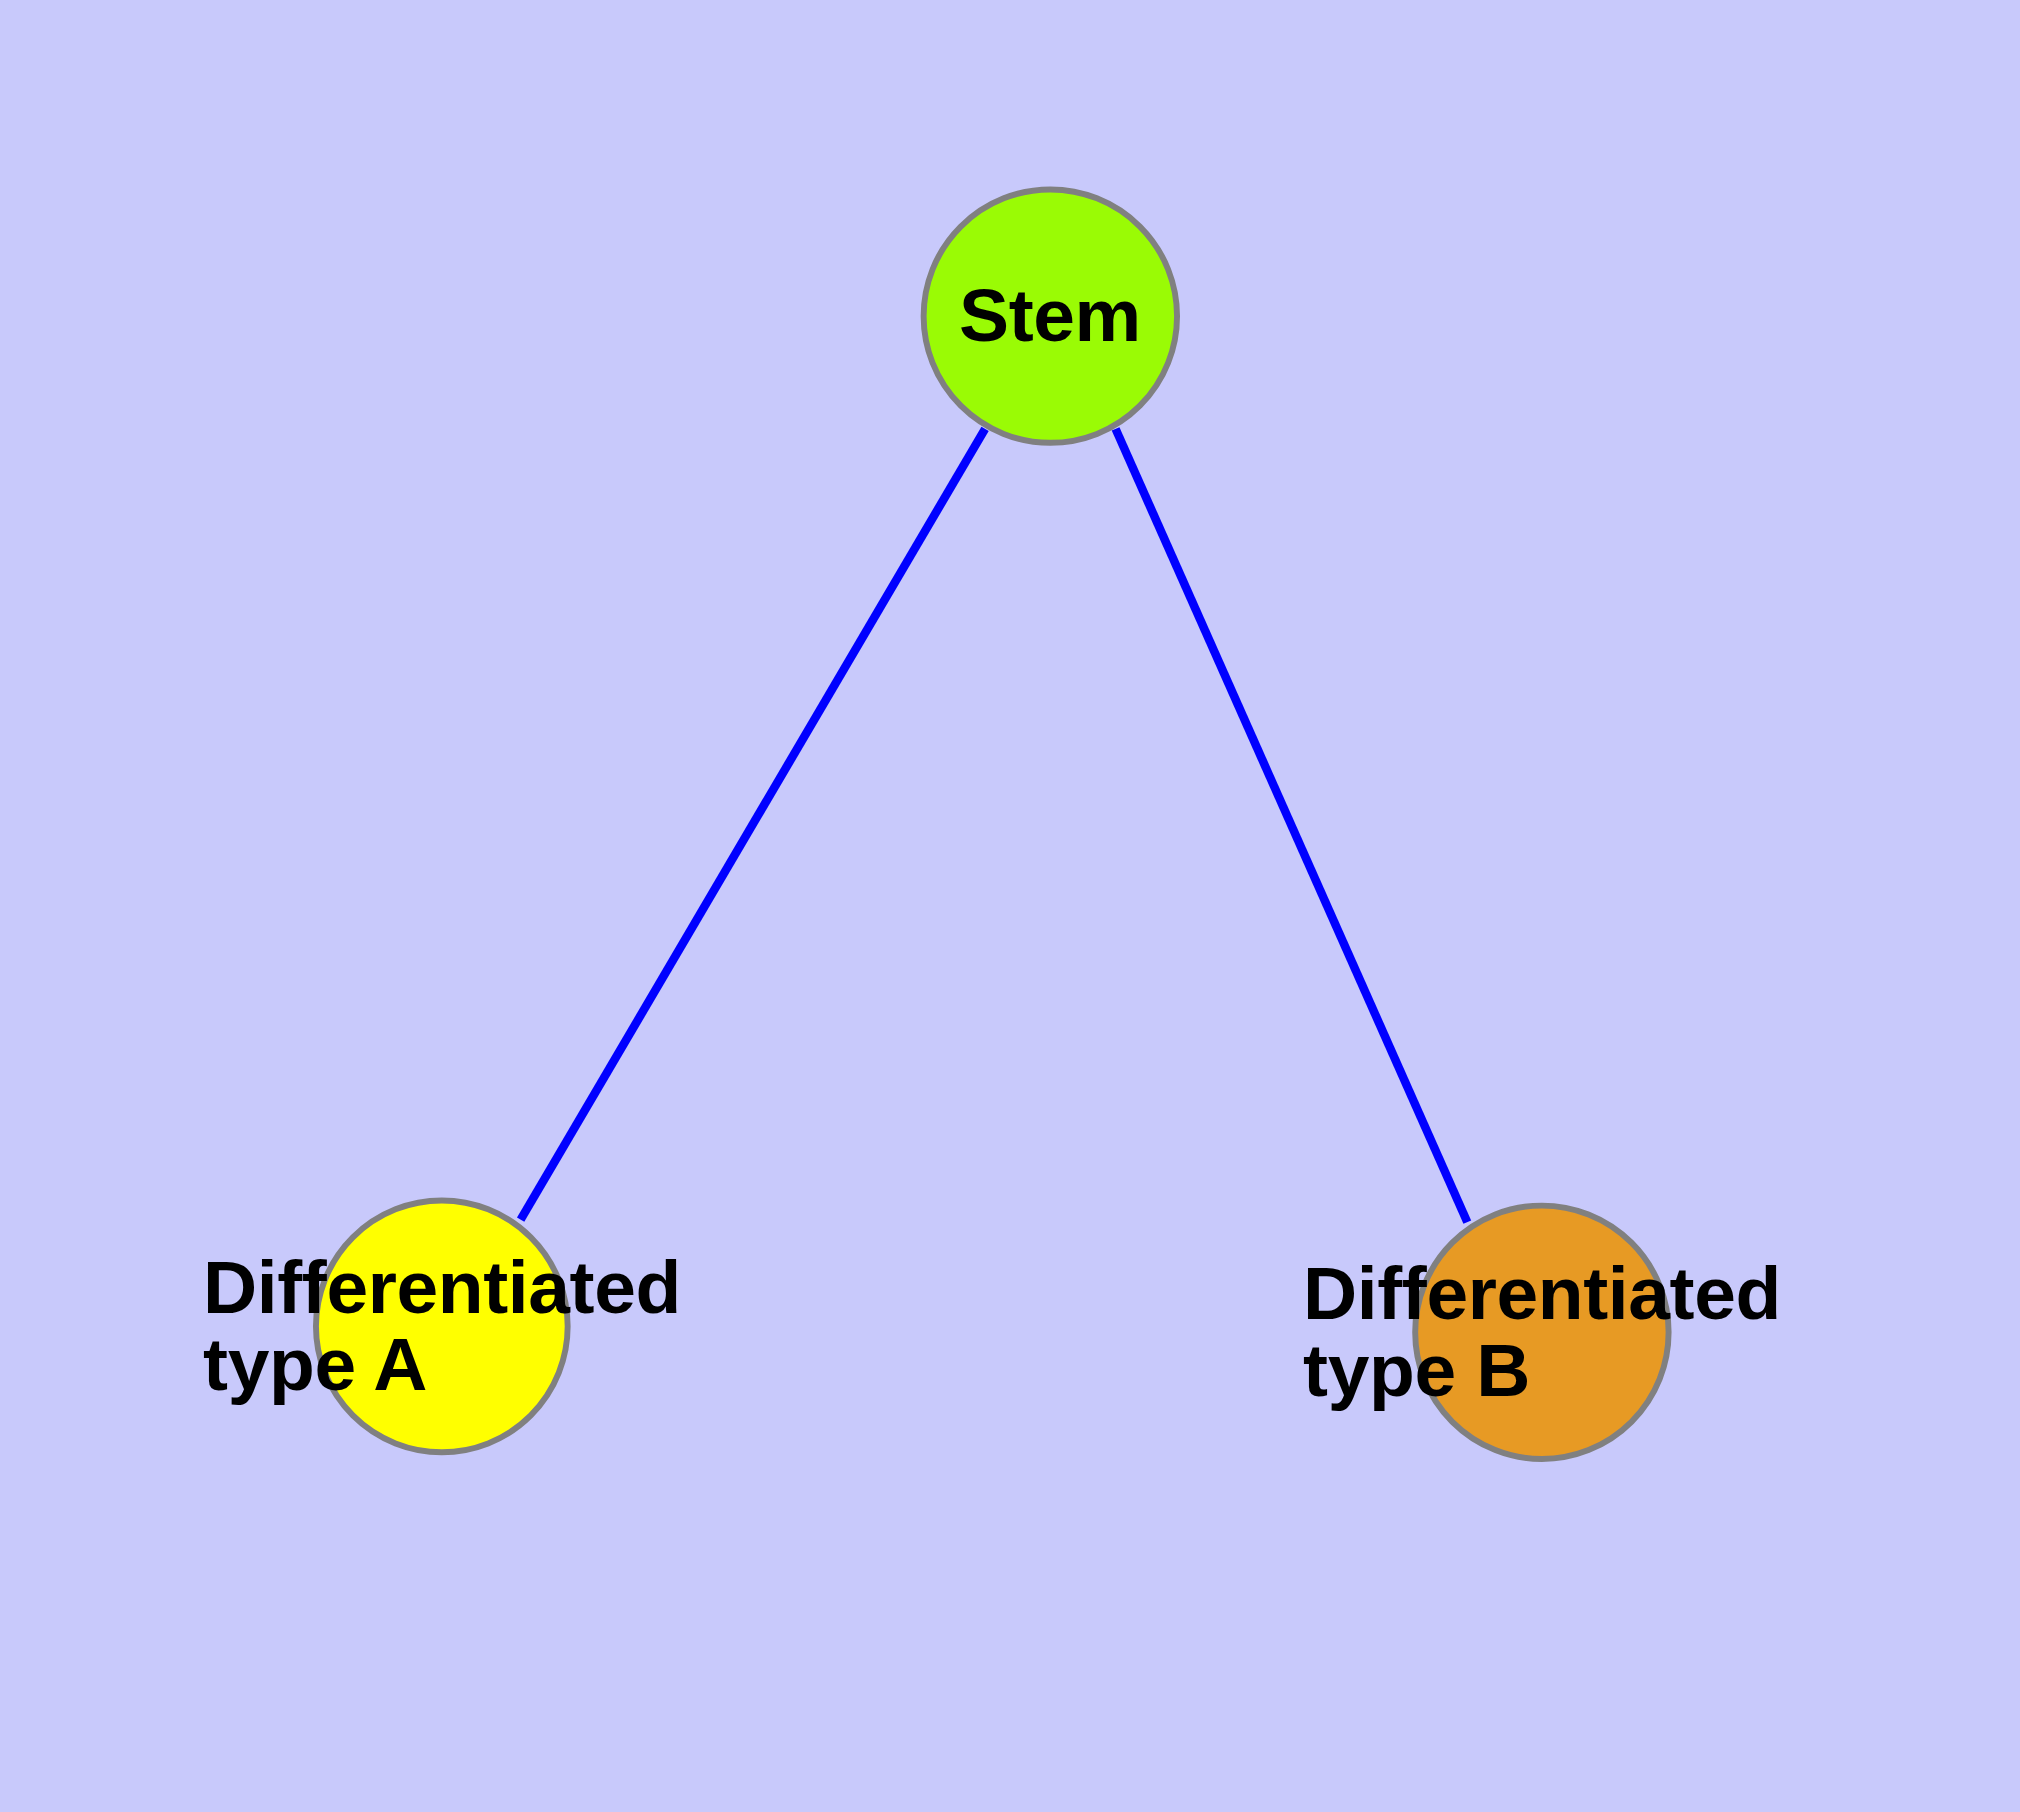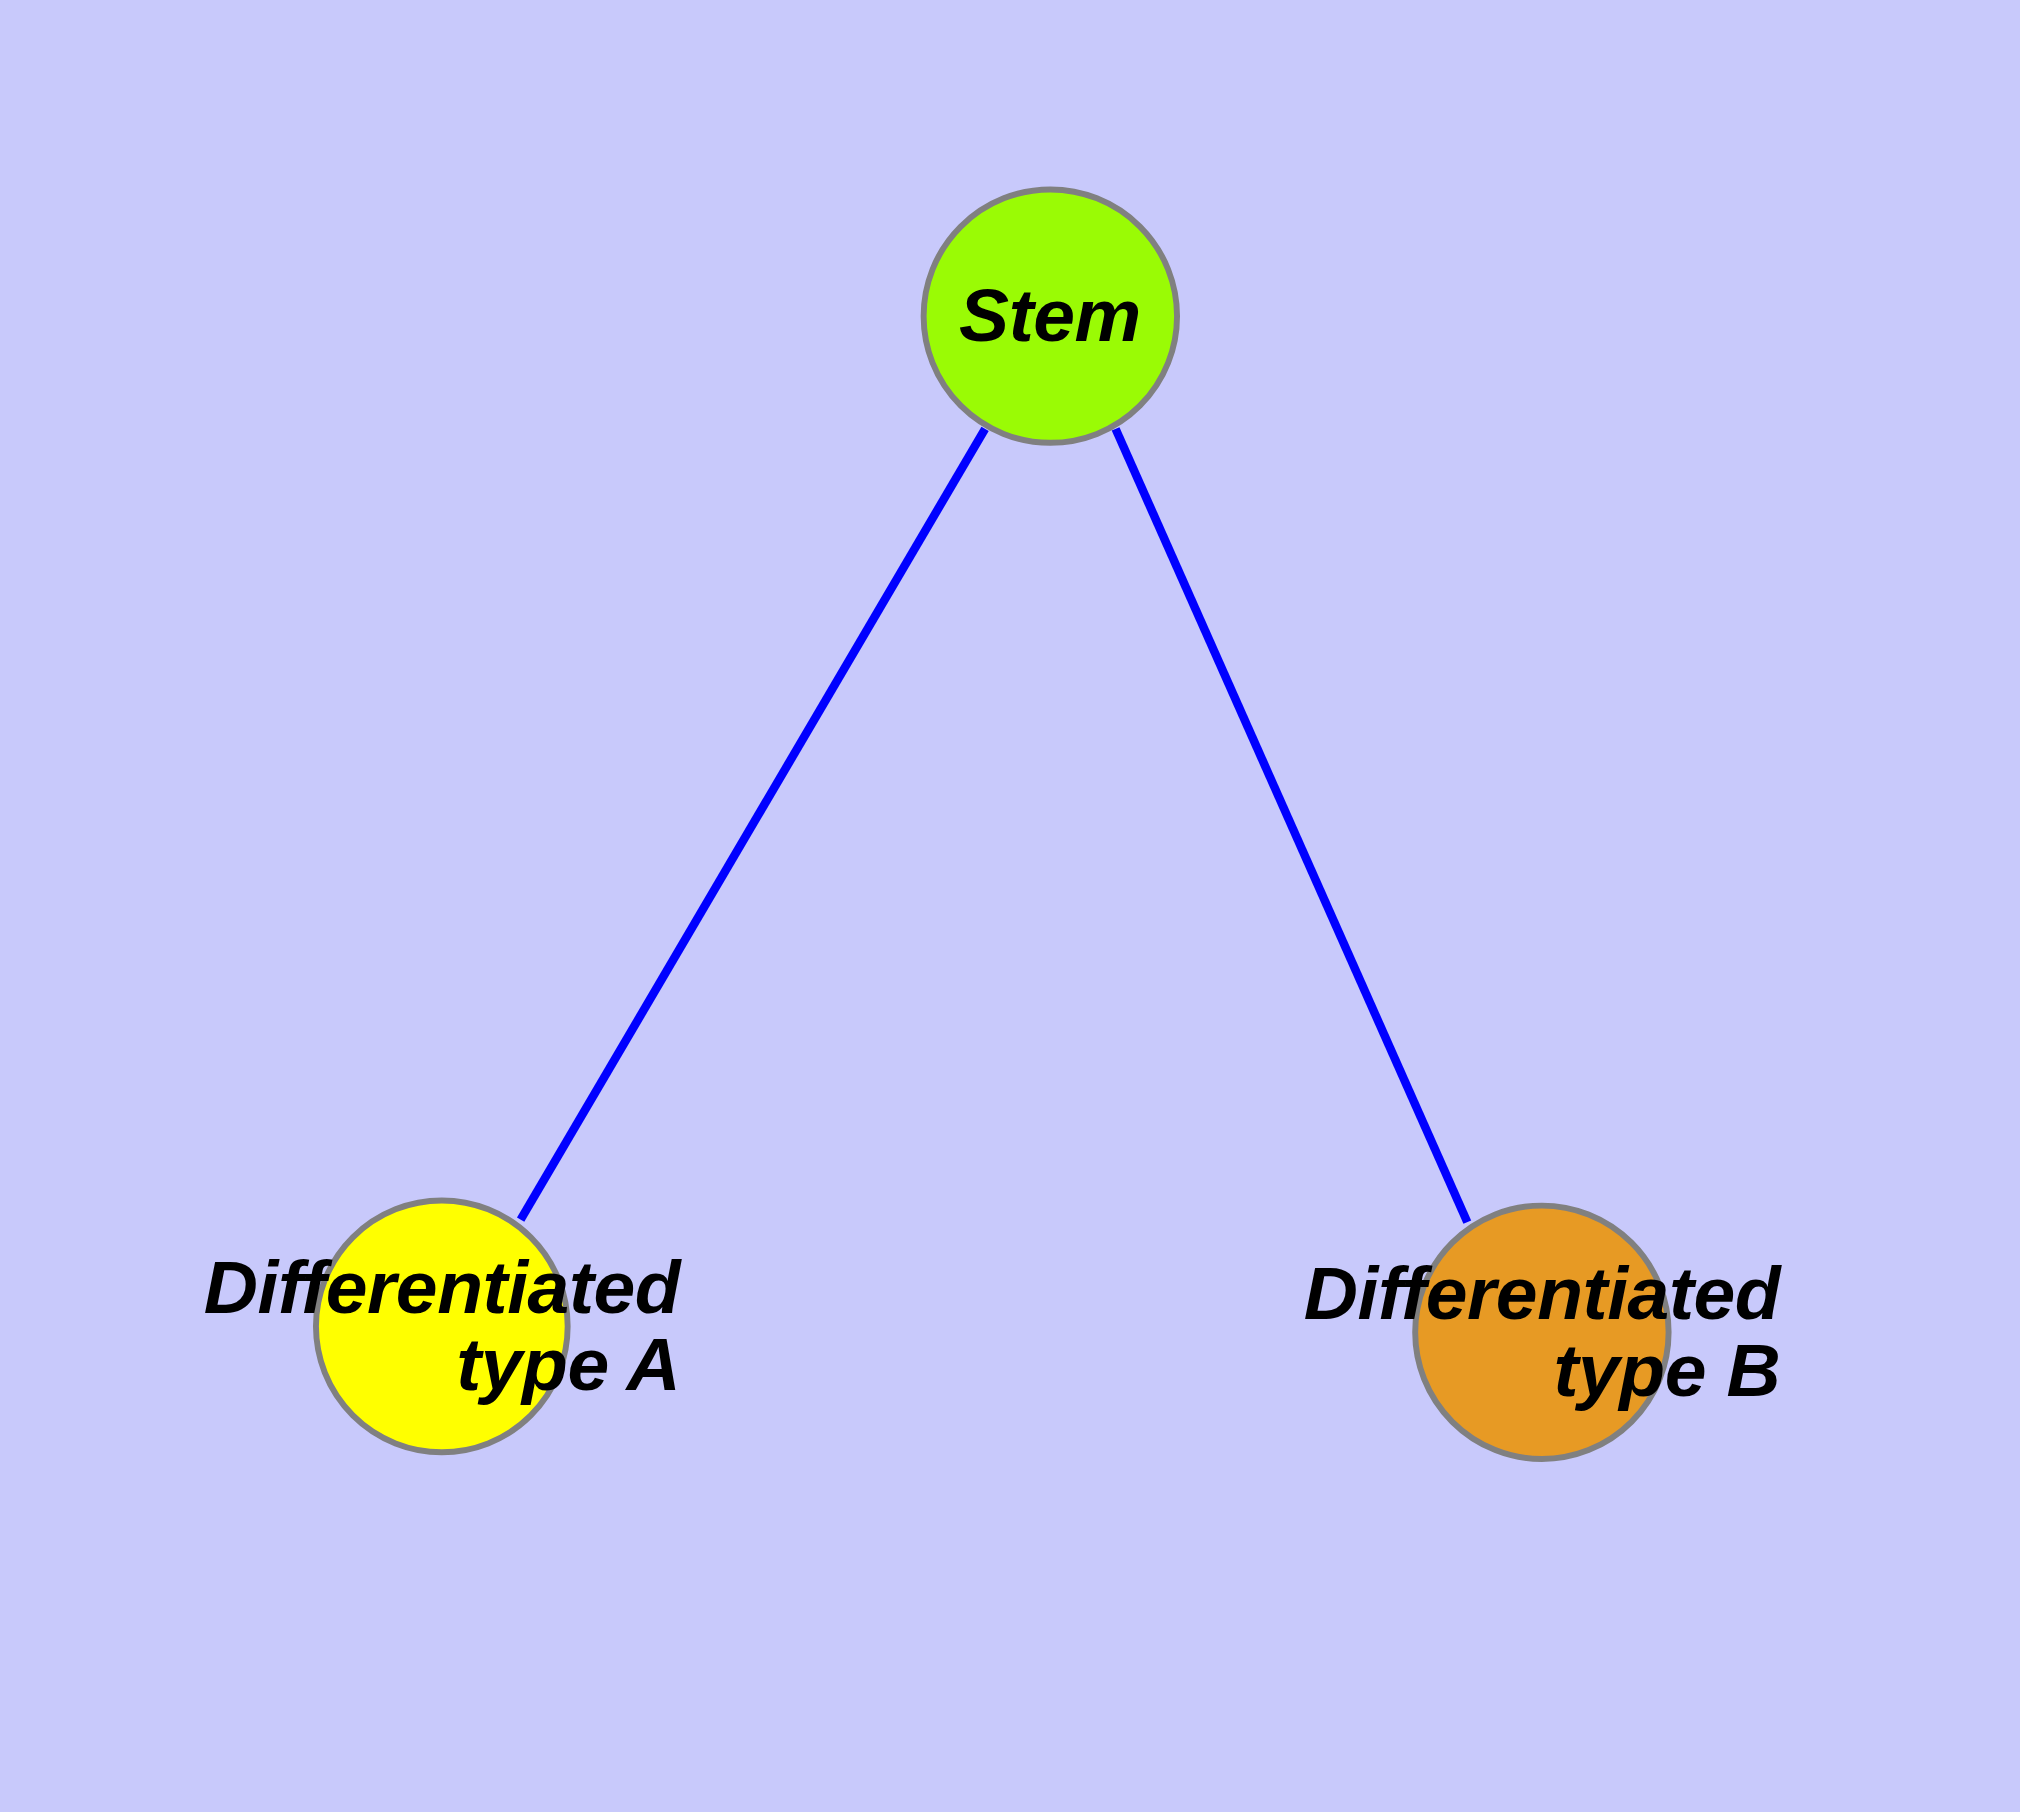--- a/index.html
+++ b/index.html
@@ -25,26 +25,25 @@
     height: 1812px;
     display: block;
   }
   .node-label {
     position: absolute;
     color: #000000;
     font-family: "Liberation Sans", sans-serif;
     font-weight: bold;
     font-size: 75px;
     line-height: 1.03;
-    text-align: right;
+    text-align: left;
     white-space: pre;
     transform: translate(-50%, -50%);
     pointer-events: none;
     letter-spacing: -0.4px;
-    font-style: italic;
   }
 </style>
 </head>
 <body>
 
 <div id="graph-canvas" style="width: 2021px; height: 1812px; background: rgb(200, 201, 251);">
   <svg id="graph-svg" viewBox="0 0 2384 2138" xmlns="http://www.w3.org/2000/svg" style="width: 2021px; height: 1812px;">
     <g id="edge-layer">
         <line x1="1162" y1="506" x2="614" y2="1439" stroke="#0000ff" stroke-width="10" stroke-linecap="butt"></line>
         <line x1="1316" y1="506" x2="1731" y2="1442" stroke="#0000ff" stroke-width="10" stroke-linecap="butt"></line>

